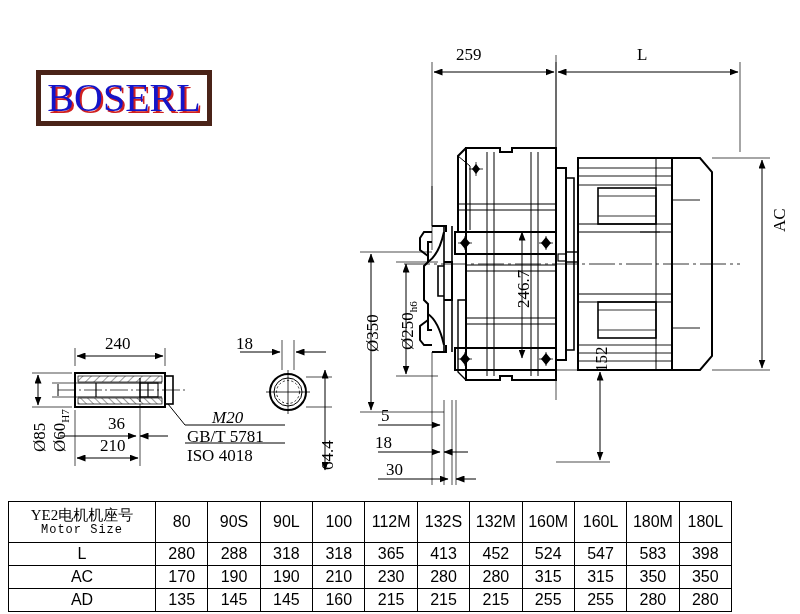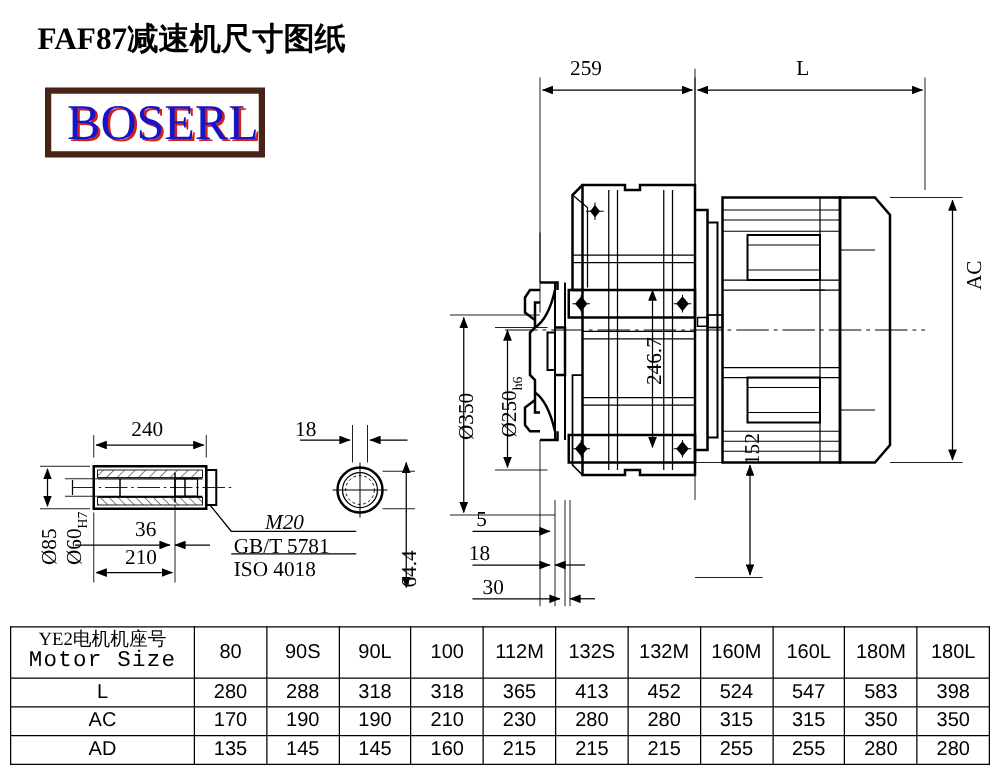--- a/index.html
+++ b/index.html
@@ -16,21 +16,21 @@
     font-size:25px;font-weight:bold;letter-spacing:0px;white-space:nowrap;
   }
 
   
   .logo-box{
     position:absolute;left:36px;top:70px;width:176px;height:56px;
     border:5px solid #4a2318;background:#fff;box-sizing:border-box;
   }
   .logo-text{
     position:absolute;left:0;top:50%;transform:translateY(-50%);
-    width:100%;text-align:right;
+    width:100%;text-align:center;
     font-family:"Liberation Serif", serif;
     font-size:40px;font-weight:normal;line-height:1;
     color:#1414c8;
     text-shadow:2px 2px 0 #d02020;
     white-space:nowrap;
   }
 
   
   #dwg{position:absolute;left:0;top:0;width:800px;height:614px;}
 
@@ -38,45 +38,44 @@
   .dim{
     position:absolute;
     font-family:"Liberation Serif", serif;
     font-size:17px;color:#000;white-space:nowrap;
   }
   .dim.v{transform-origin:0 0;}
   .dimsub{font-size:11px;vertical-align:sub;}
 
   
   .tbl{
-    position:absolute;left:8px;top:501px;width:784px;
+    position:absolute;left:8px;top:501px;width:724px;
     border-collapse:collapse;table-layout:fixed;
   }
   .tbl td{
     border:1px solid #000;text-align:center;vertical-align:middle;
     font-family:"Liberation Sans", sans-serif;
     font-size:16px;padding:0;height:22px;
   }
   .tbl tr.hdr td{height:40px;}
   .tbl td.firstcol{width:146px;}
   .hdr-cn{
     font-family:"Liberation Serif", serif;font-size:15px;display:block;line-height:1.05;
   }
   .hdr-en{
-    font-family:"Liberation Mono", monospace;font-size:18px;display:block;
+    font-family:"Liberation Mono", monospace;font-size:12px;display:block;
     line-height:1.05;letter-spacing:1px;
   }
   .rowlbl{font-family:"Liberation Sans", sans-serif;font-size:16px;}
 </style>
 </head>
 <body>
 
 <div id="stage">
 
-  <div class="title">FAF87减速机尺寸图纸</div>
 
   <div class="logo-box">
     <div class="logo-text">BOSERL</div>
   </div>
 
   <svg id="dwg" viewBox="0 0 800 614" xmlns="http://www.w3.org/2000/svg">
     <defs>
       <marker id="arr" markerWidth="9" markerHeight="7" refX="8.5" refY="3.5" orient="auto">
         <polygon points="0,0 9,3.5 0,7" fill="#000"></polygon>
       </marker>

